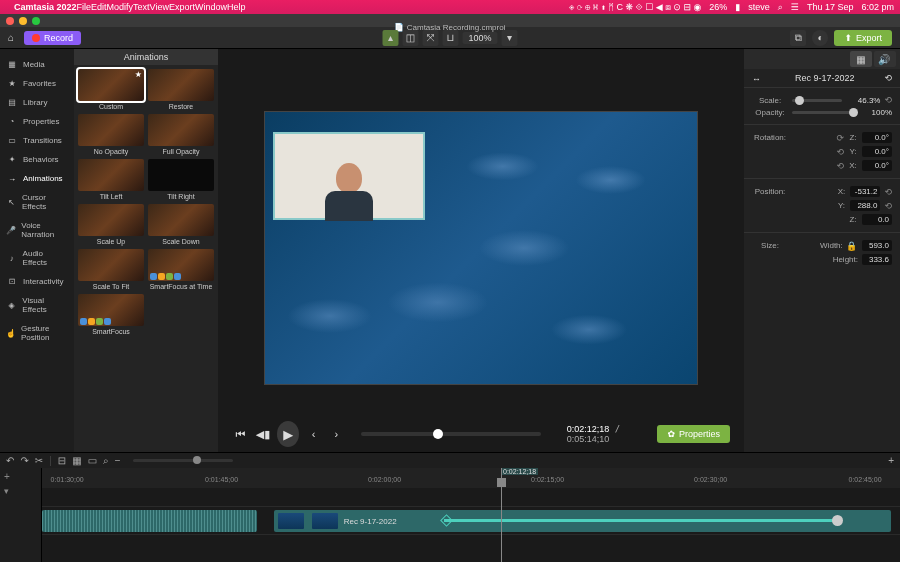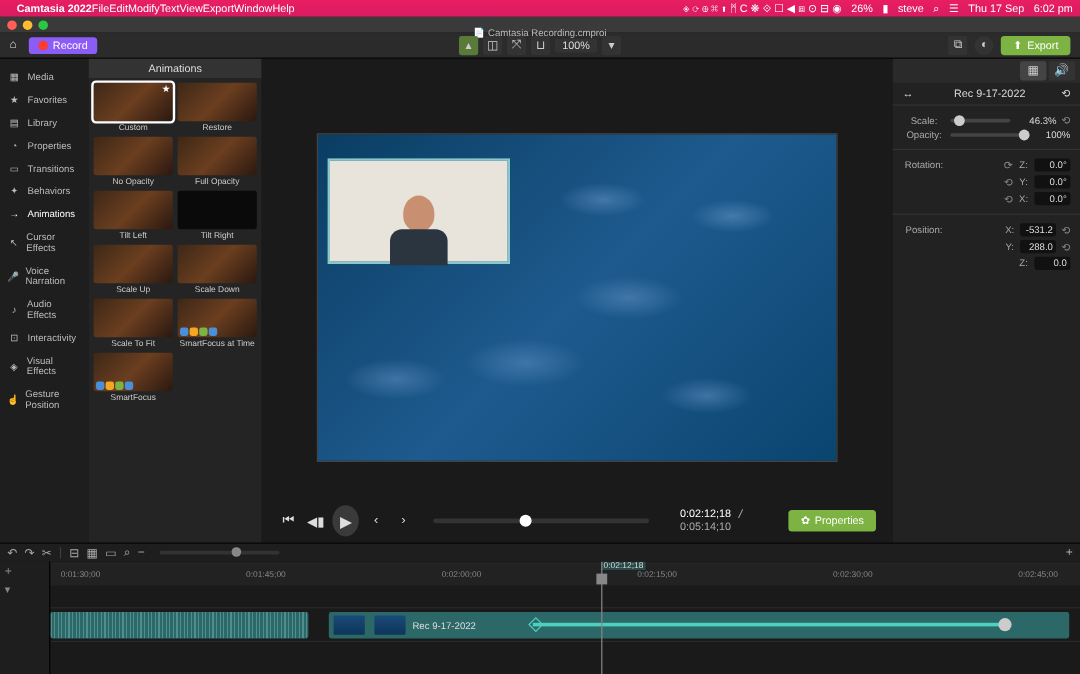--- a/index.html
+++ b/index.html
@@ -397,20 +397,35 @@
           <span class="numbox">288.0</span>
           <span class="reset">⟲</span>
       </div>
       <div class="rp-row">
           <span class="lbl"></span>
           <span style="flex:1"></span>
         <span class="axis">Z:</span>
           <span class="numbox">0.0</span>
       </div>
     </div>
+    <div class="rp-section">
+      <div class="rp-row">
+          <span class="lbl">Size:</span>
+          <span style="flex:1"></span>
+        <span>Width:</span>
+        <span class="ic-sm">🔒</span>
+        <span class="numbox">593.0</span>
+      </div>
+      <div class="rp-row">
+          <span class="lbl"></span>
+          <span style="flex:1"></span>
+        <span>Height:</span>
+        <span class="numbox">333.6</span>
+      </div>
+    </div>
   </div>
 </div>
 
 <div class="timeline-tools">
   <span class="tl-ic">↶</span>
   <span class="tl-ic">↷</span>
   <span class="tl-ic">✂</span>
   <span style="color:#444">|</span>
   <span class="tl-ic">⊟</span>
   <span class="tl-ic">▦</span>

